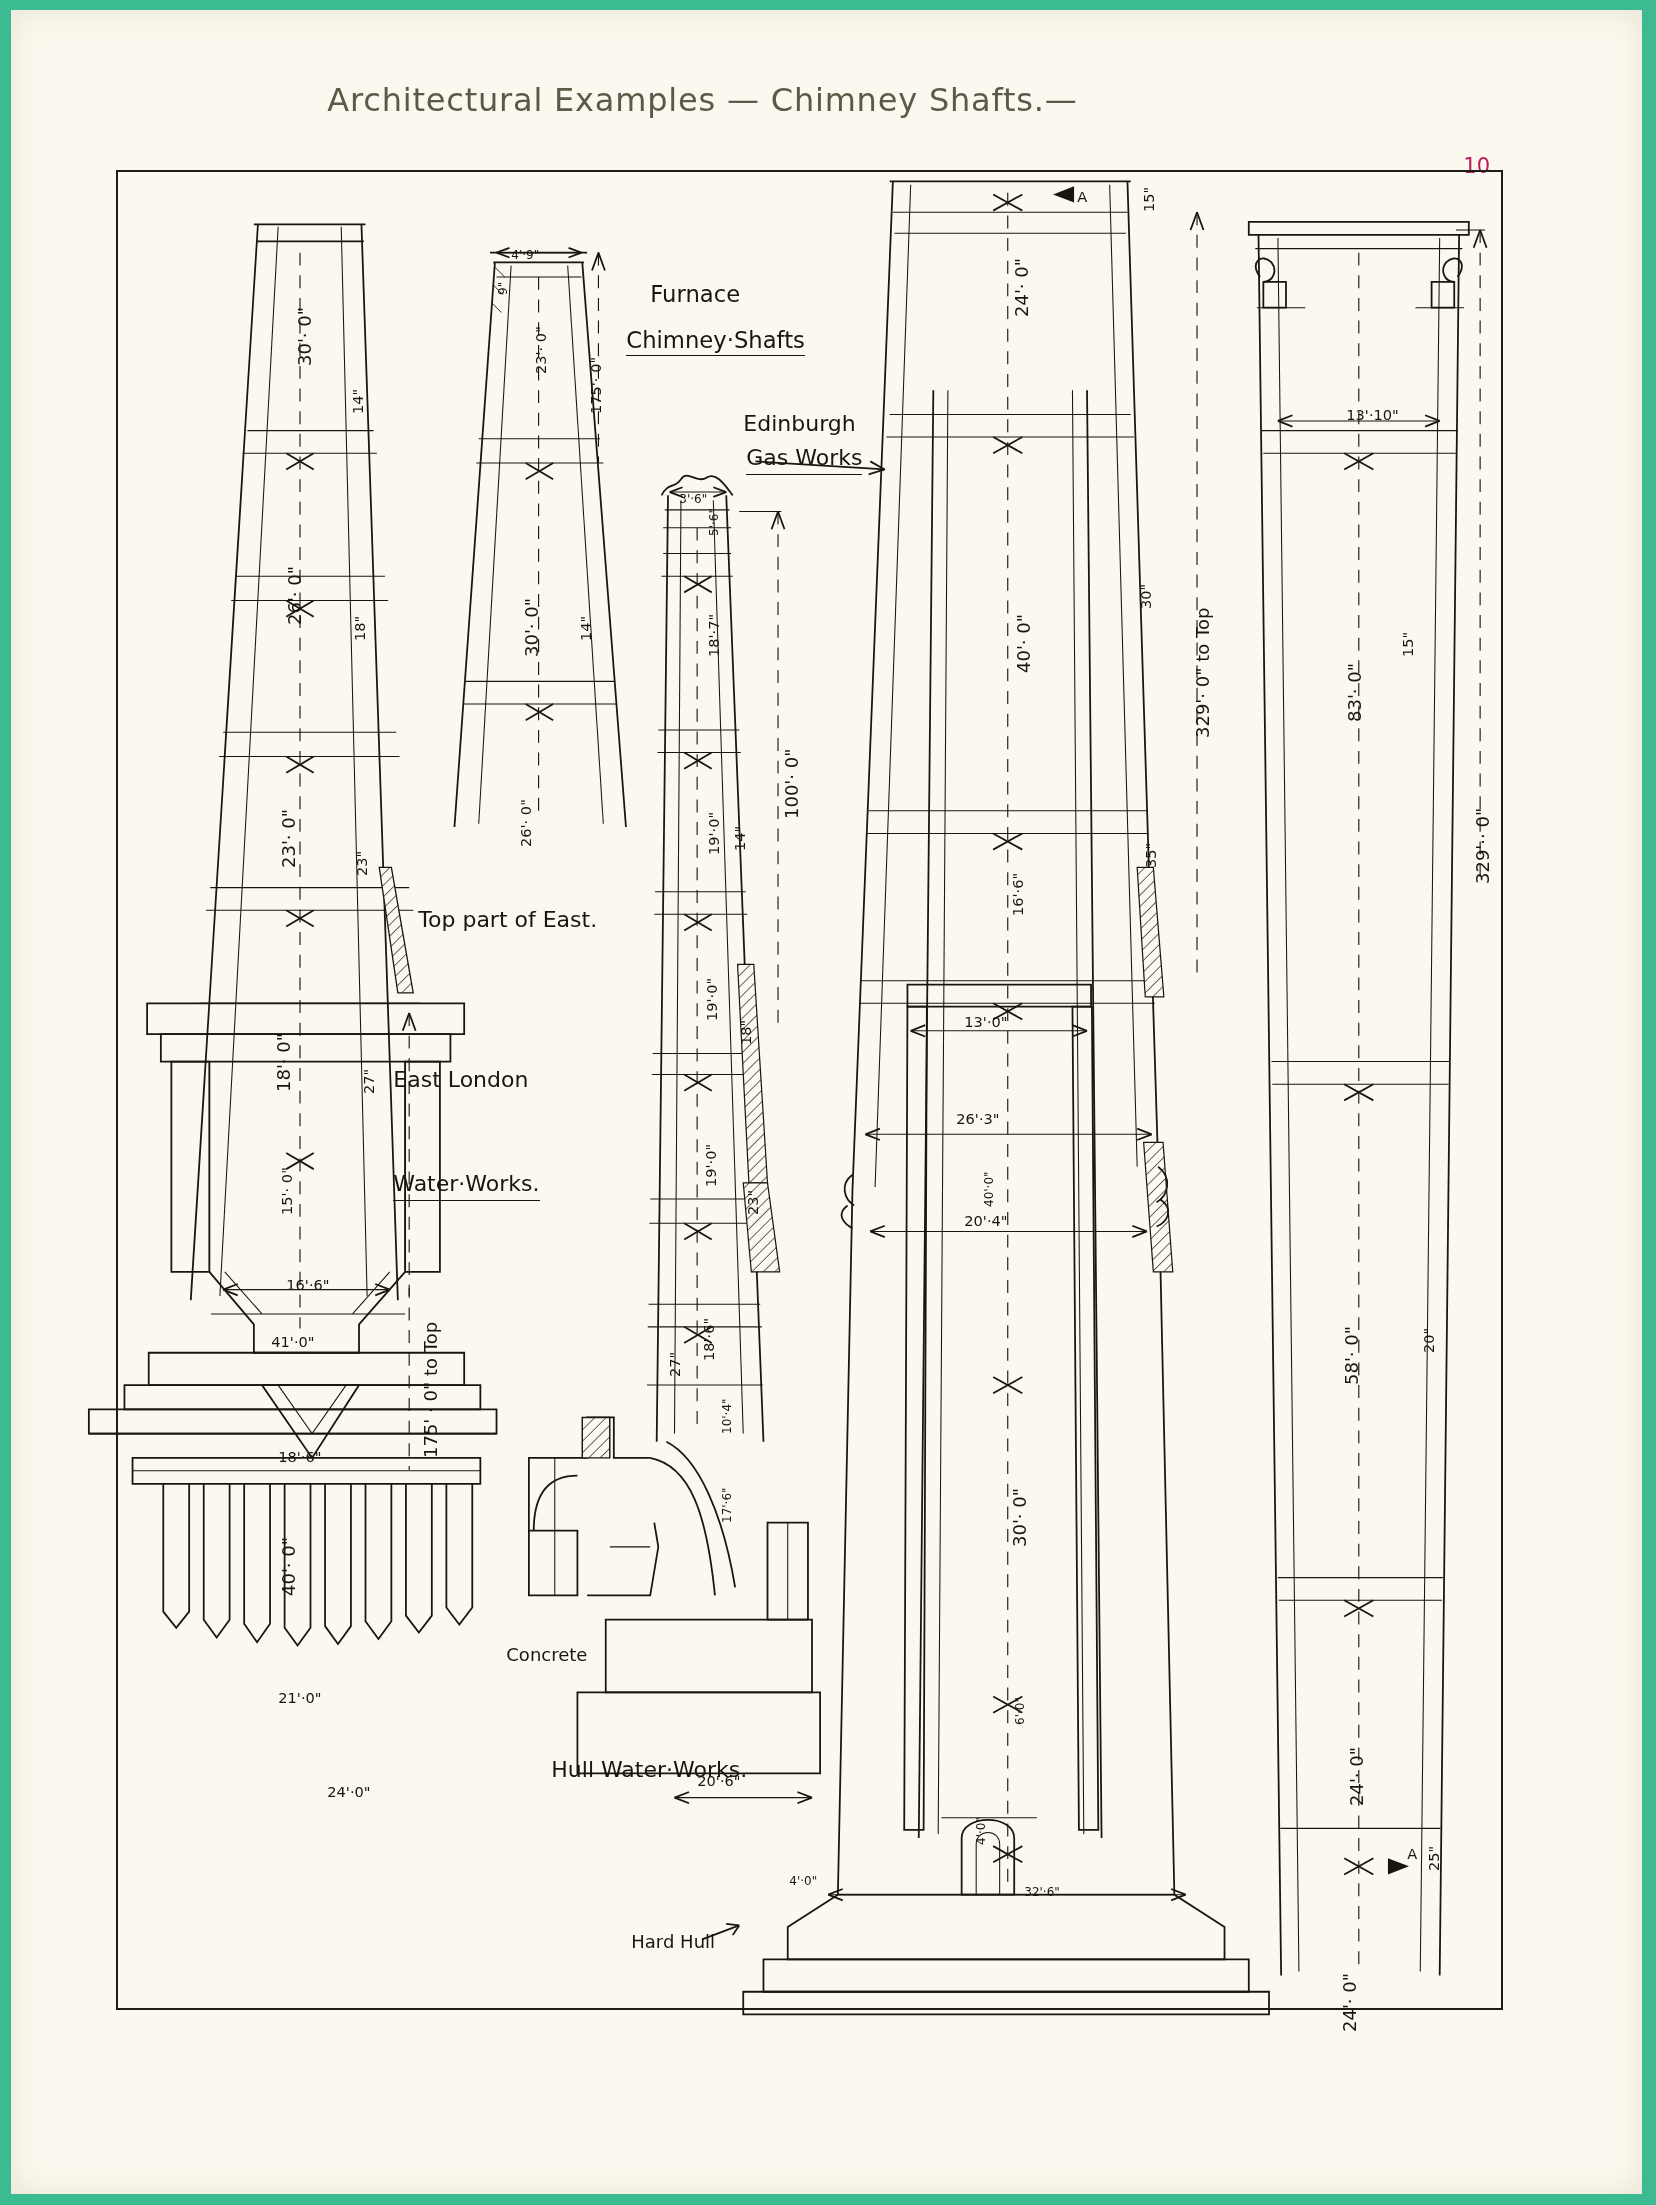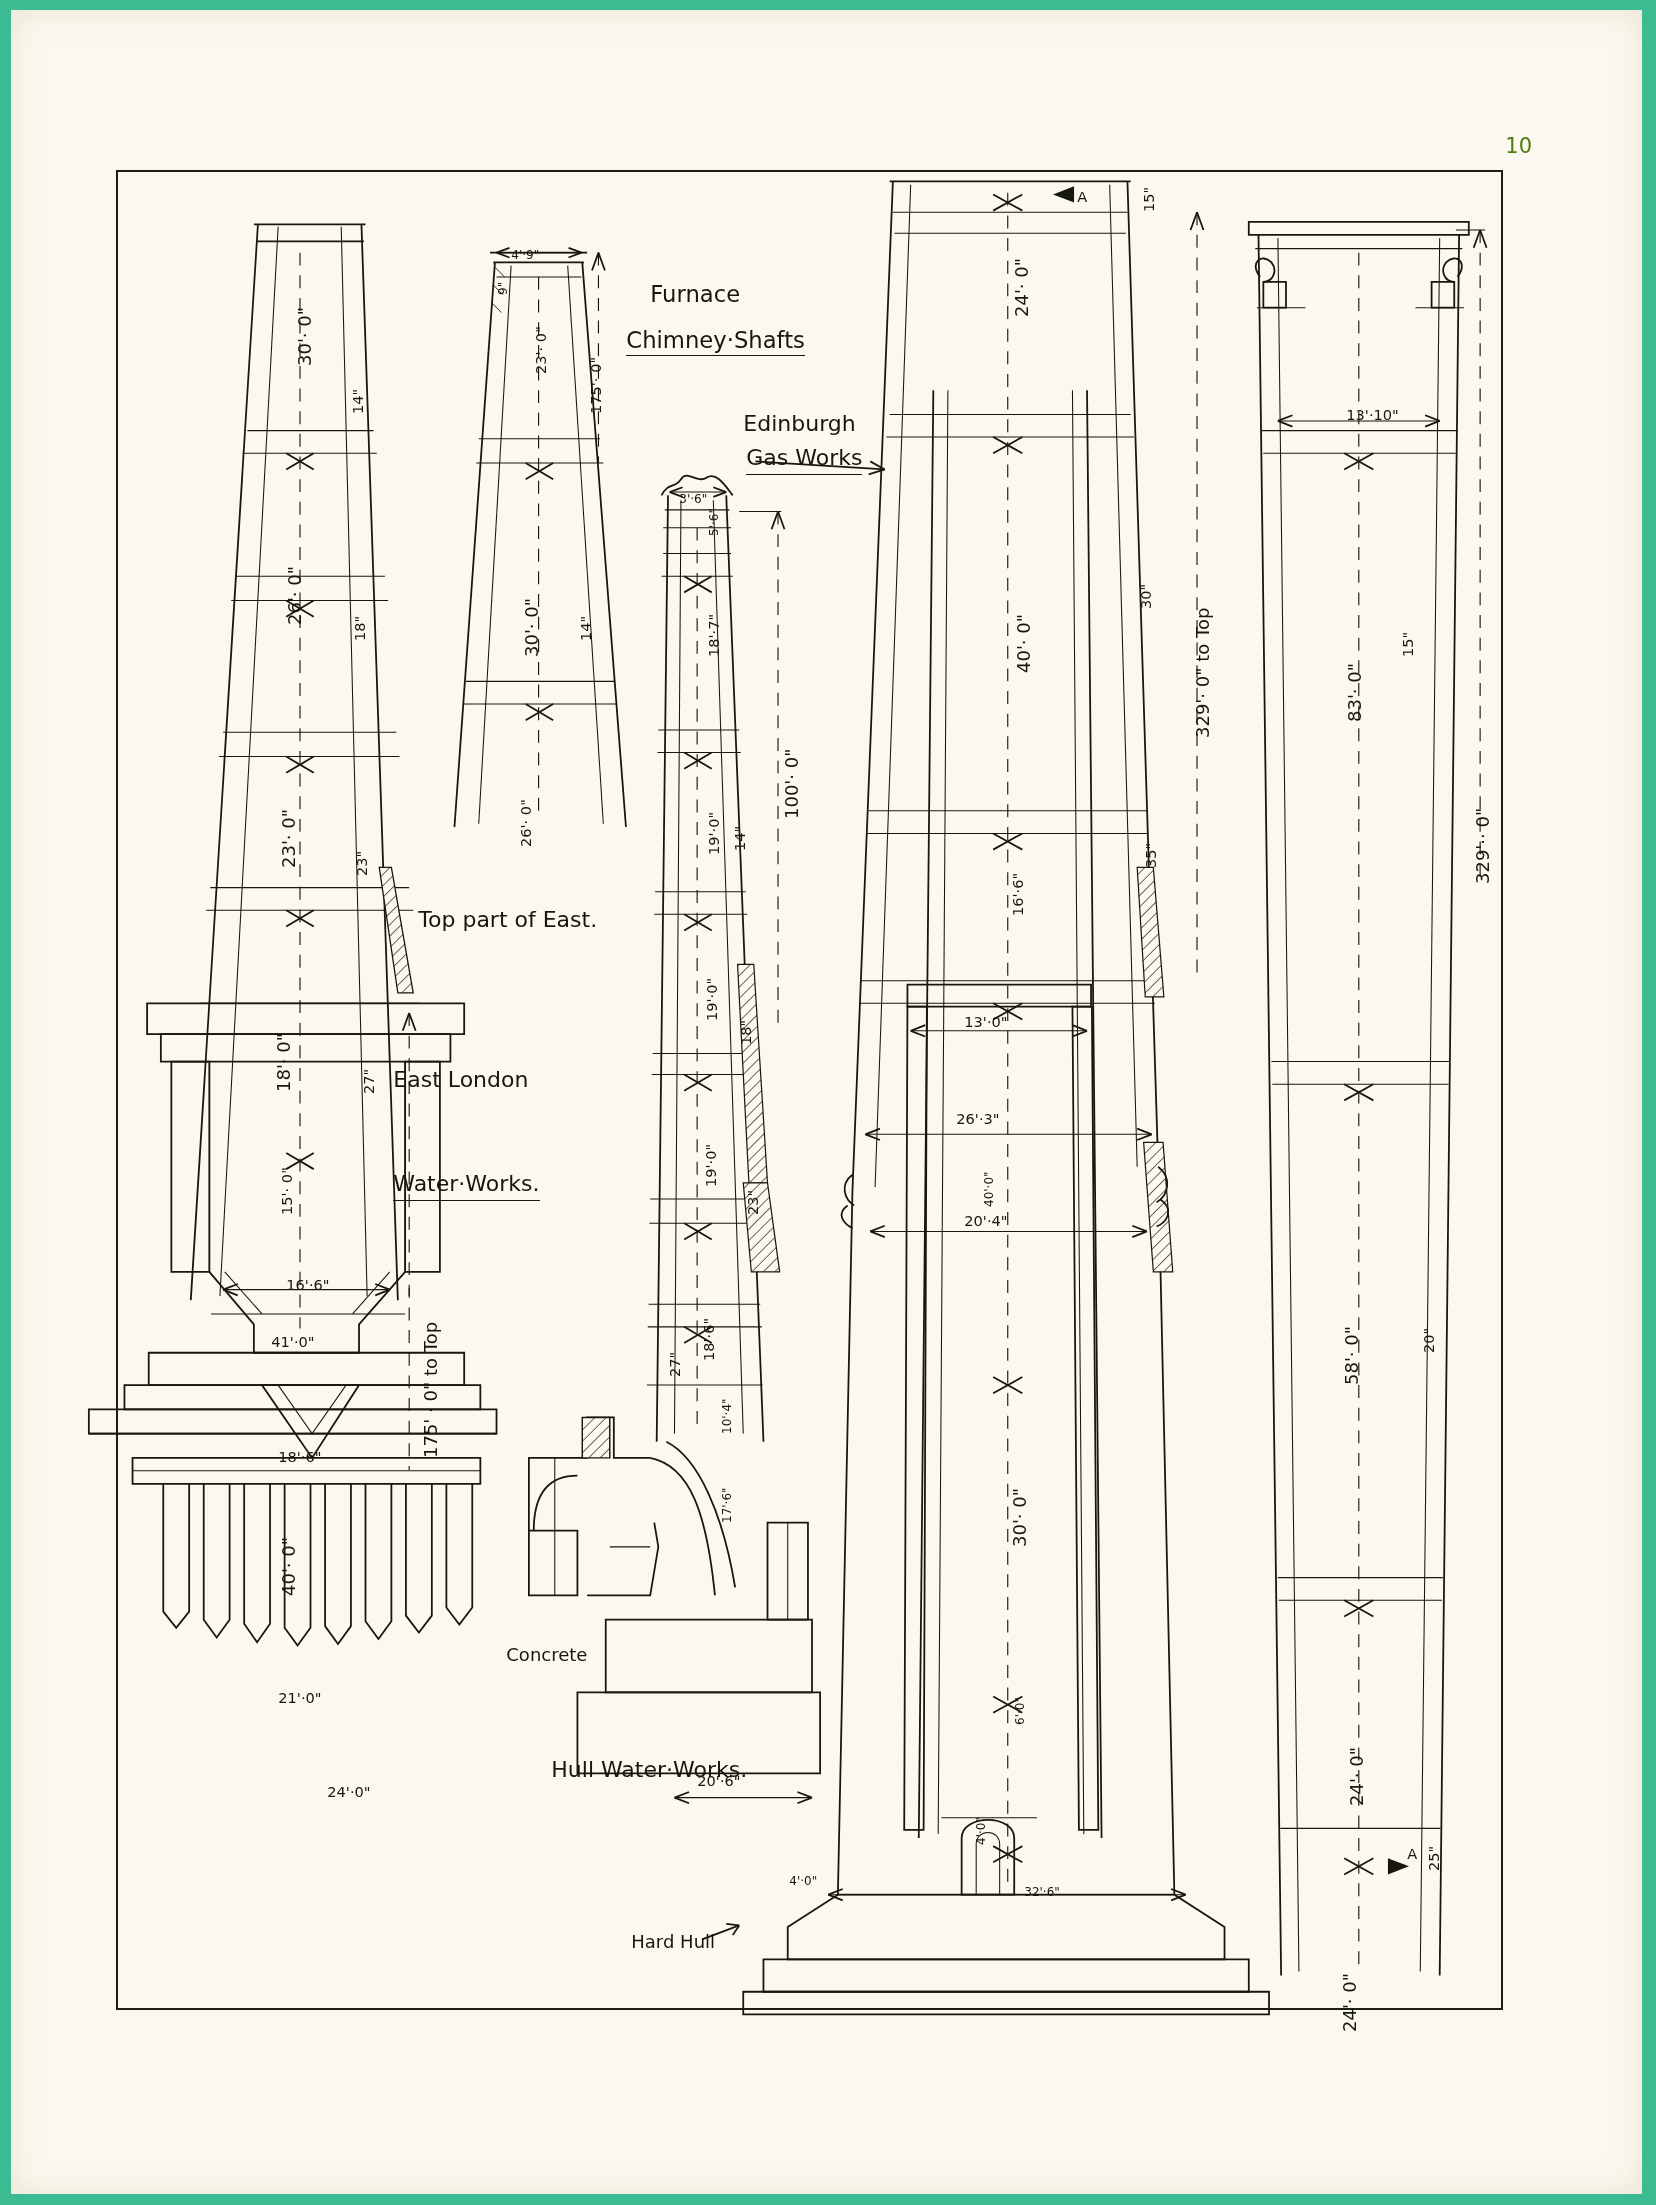--- a/index.html
+++ b/index.html
@@ -20,24 +20,23 @@
     box-shadow:inset 0 0 32px rgba(200,190,160,.35);
   }
   
   #title{
     position:absolute;left:316px;top:71px;
     font-family:"DejaVu Sans", sans-serif;
     font-size:32px;letter-spacing:0.8px;color:#5a5a48;
     white-space:nowrap;
   }
   #page-number{
-    position:absolute;left:1452px;top:124px;
-    font-size:21px;color:#4d7c0f;
+    position:absolute;left:1452px;top:144px;
+    font-size:21px;color:#be185d;
     font-family:"DejaVu Sans", sans-serif;
-    margin-left:42px;
   }
   
   #frame{
     position:absolute;left:105px;top:160px;width:1383px;height:1836px;
     border:2.4px solid #1d1d17;
     background:transparent;
   }
   
   .ink{
     position:absolute;
@@ -61,20 +60,21 @@
   .dash{stroke:#17170f;fill:none;stroke-width:1.4;stroke-dasharray:16 12;}
   .hatch{stroke:#17170f;stroke-width:1.1;fill:none;}
   .solidfill{fill:#17170f;stroke:none;}
 </style>
 </head>
 <body>
 
 <div id="page">
   <div id="paper">
 
+    <div id="title">Architectural Examples — Chimney Shafts.—</div>
     <div id="page-number">10</div>
 
     <div id="frame"></div>
 
     <svg id="draw" viewBox="0 0 2048 2726">
       <defs>
         <pattern id="dots" width="8" height="8" patternUnits="userSpaceOnUse">
           <rect width="8" height="8" fill="#fbf9ef"></rect>
           <circle cx="2" cy="2" r="1.1" fill="#17170f"></circle>
           <circle cx="6" cy="5" r="0.9" fill="#17170f"></circle>

